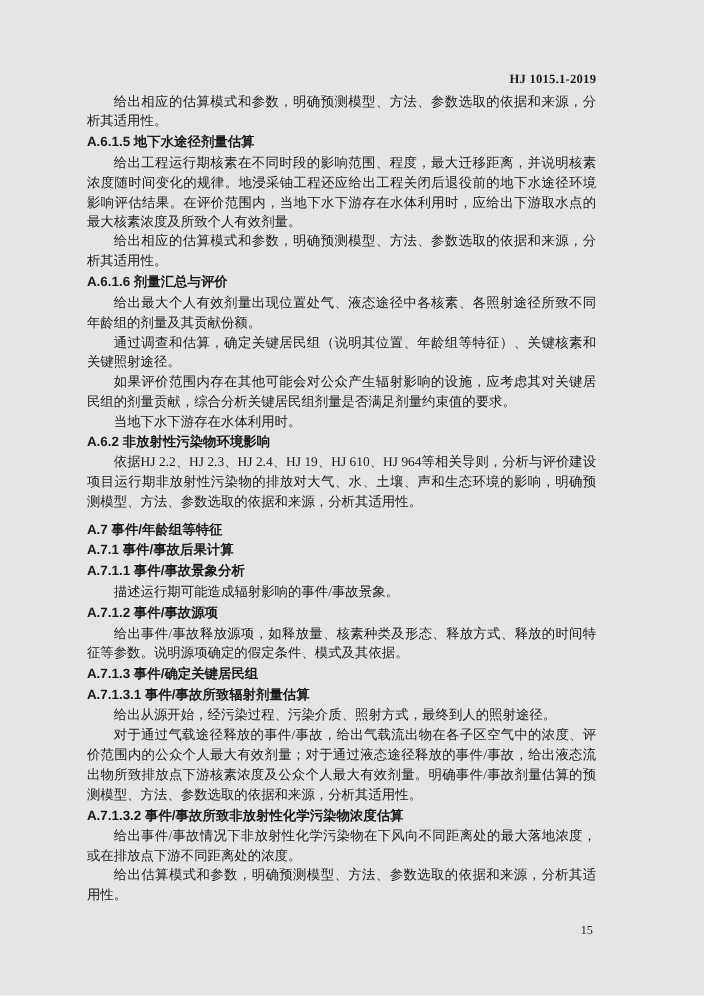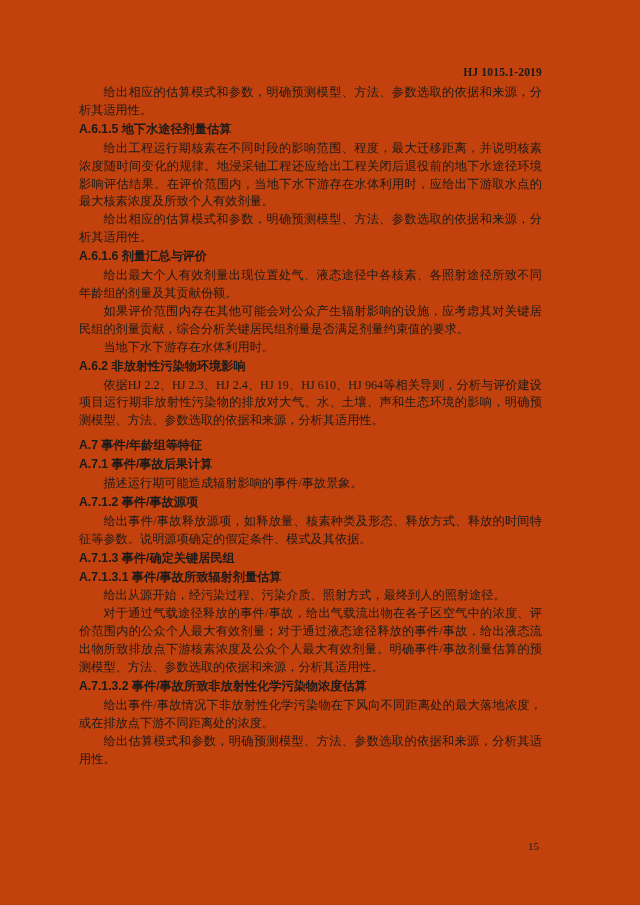--- a/index.html
+++ b/index.html
@@ -4,21 +4,21 @@
 <style>
   html, body {
     margin: 0;
     padding: 0;
     background: #ffffff;
   }
   .page {
     position: relative;
     width: 640px;
     height: 905px;
-    background: #c2410c;
+    background: #e5e5e5;
     overflow: hidden;
     color: #1b1b1b;
     font-family: "Liberation Serif", "DejaVu Serif", serif;
   }
   .doc-header {
     position: absolute;
     top: 66px;
     left: 79px;
     width: 463px;
     text-align: right;
@@ -64,26 +64,28 @@
 
   <div class="doc-header">HJ 1015.1-2019</div>
 
   <div class="content">
     <p class="para">给出相应的估算模式和参数，明确预测模型、方法、参数选取的依据和来源，分析其适用性。</p>
     <div class="heading">A.6.1.5 地下水途径剂量估算</div>
     <p class="para">给出工程运行期核素在不同时段的影响范围、程度，最大迁移距离，并说明核素浓度随时间变化的规律。地浸采铀工程还应给出工程关闭后退役前的地下水途径环境影响评估结果。在评价范围内，当地下水下游存在水体利用时，应给出下游取水点的最大核素浓度及所致个人有效剂量。</p>
     <p class="para">给出相应的估算模式和参数，明确预测模型、方法、参数选取的依据和来源，分析其适用性。</p>
     <div class="heading">A.6.1.6 剂量汇总与评价</div>
     <p class="para">给出最大个人有效剂量出现位置处气、液态途径中各核素、各照射途径所致不同年龄组的剂量及其贡献份额。</p>
+    <p class="para">通过调查和估算，确定关键居民组（说明其位置、年龄组等特征）、关键核素和关键照射途径。</p>
     <p class="para">如果评价范围内存在其他可能会对公众产生辐射影响的设施，应考虑其对关键居民组的剂量贡献，综合分析关键居民组剂量是否满足剂量约束值的要求。</p>
     <p class="para">当地下水下游存在水体利用时。</p>
     <div class="heading">A.6.2 非放射性污染物环境影响</div>
     <p class="para">依据HJ 2.2、HJ 2.3、HJ 2.4、HJ 19、HJ 610、HJ 964等相关导则，分析与评价建设项目运行期非放射性污染物的排放对大气、水、土壤、声和生态环境的影响，明确预测模型、方法、参数选取的依据和来源，分析其适用性。</p>
     <div class="heading heading-major">A.7 事件/年龄组等特征</div>
     <div class="heading">A.7.1 事件/事故后果计算</div>
+    <div class="heading">A.7.1.1 事件/事故景象分析</div>
     <p class="para">描述运行期可能造成辐射影响的事件/事故景象。</p>
     <div class="heading">A.7.1.2 事件/事故源项</div>
     <p class="para">给出事件/事故释放源项，如释放量、核素种类及形态、释放方式、释放的时间特征等参数。说明源项确定的假定条件、模式及其依据。</p>
     <div class="heading">A.7.1.3 事件/确定关键居民组</div>
     <div class="heading">A.7.1.3.1 事件/事故所致辐射剂量估算</div>
     <p class="para">给出从源开始，经污染过程、污染介质、照射方式，最终到人的照射途径。</p>
     <p class="para">对于通过气载途径释放的事件/事故，给出气载流出物在各子区空气中的浓度、评价范围内的公众个人最大有效剂量；对于通过液态途径释放的事件/事故，给出液态流出物所致排放点下游核素浓度及公众个人最大有效剂量。明确事件/事故剂量估算的预测模型、方法、参数选取的依据和来源，分析其适用性。</p>
     <div class="heading">A.7.1.3.2 事件/事故所致非放射性化学污染物浓度估算</div>
     <p class="para">给出事件/事故情况下非放射性化学污染物在下风向不同距离处的最大落地浓度，或在排放点下游不同距离处的浓度。</p>
     <p class="para">给出估算模式和参数，明确预测模型、方法、参数选取的依据和来源，分析其适用性。</p>

